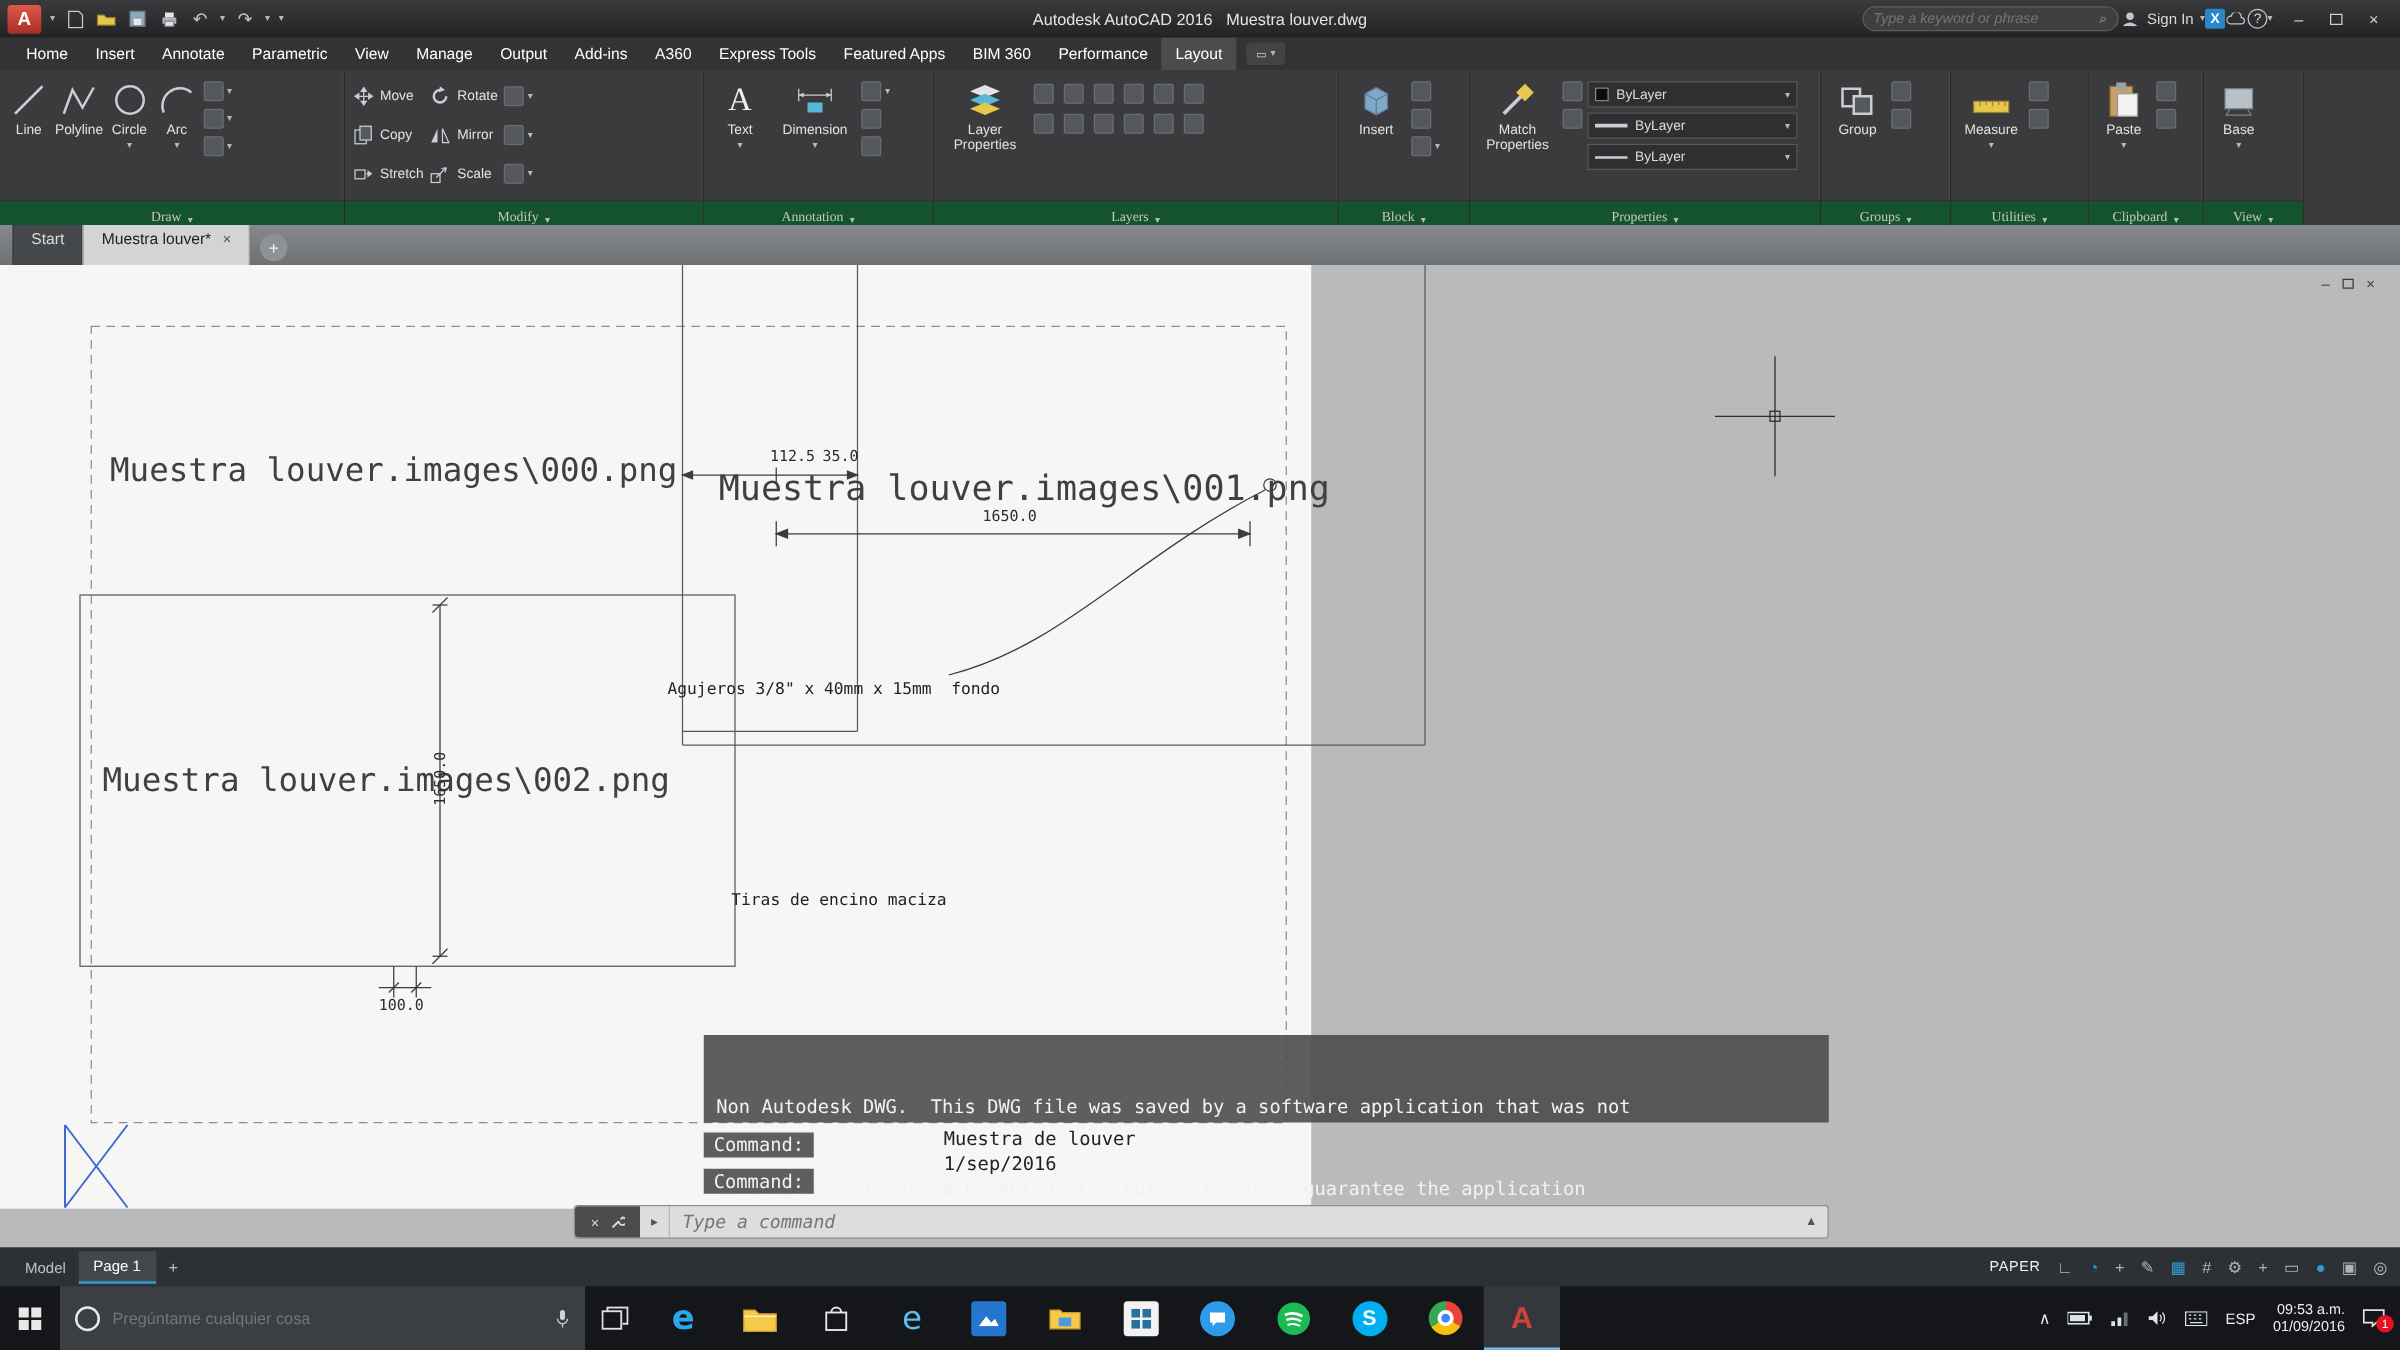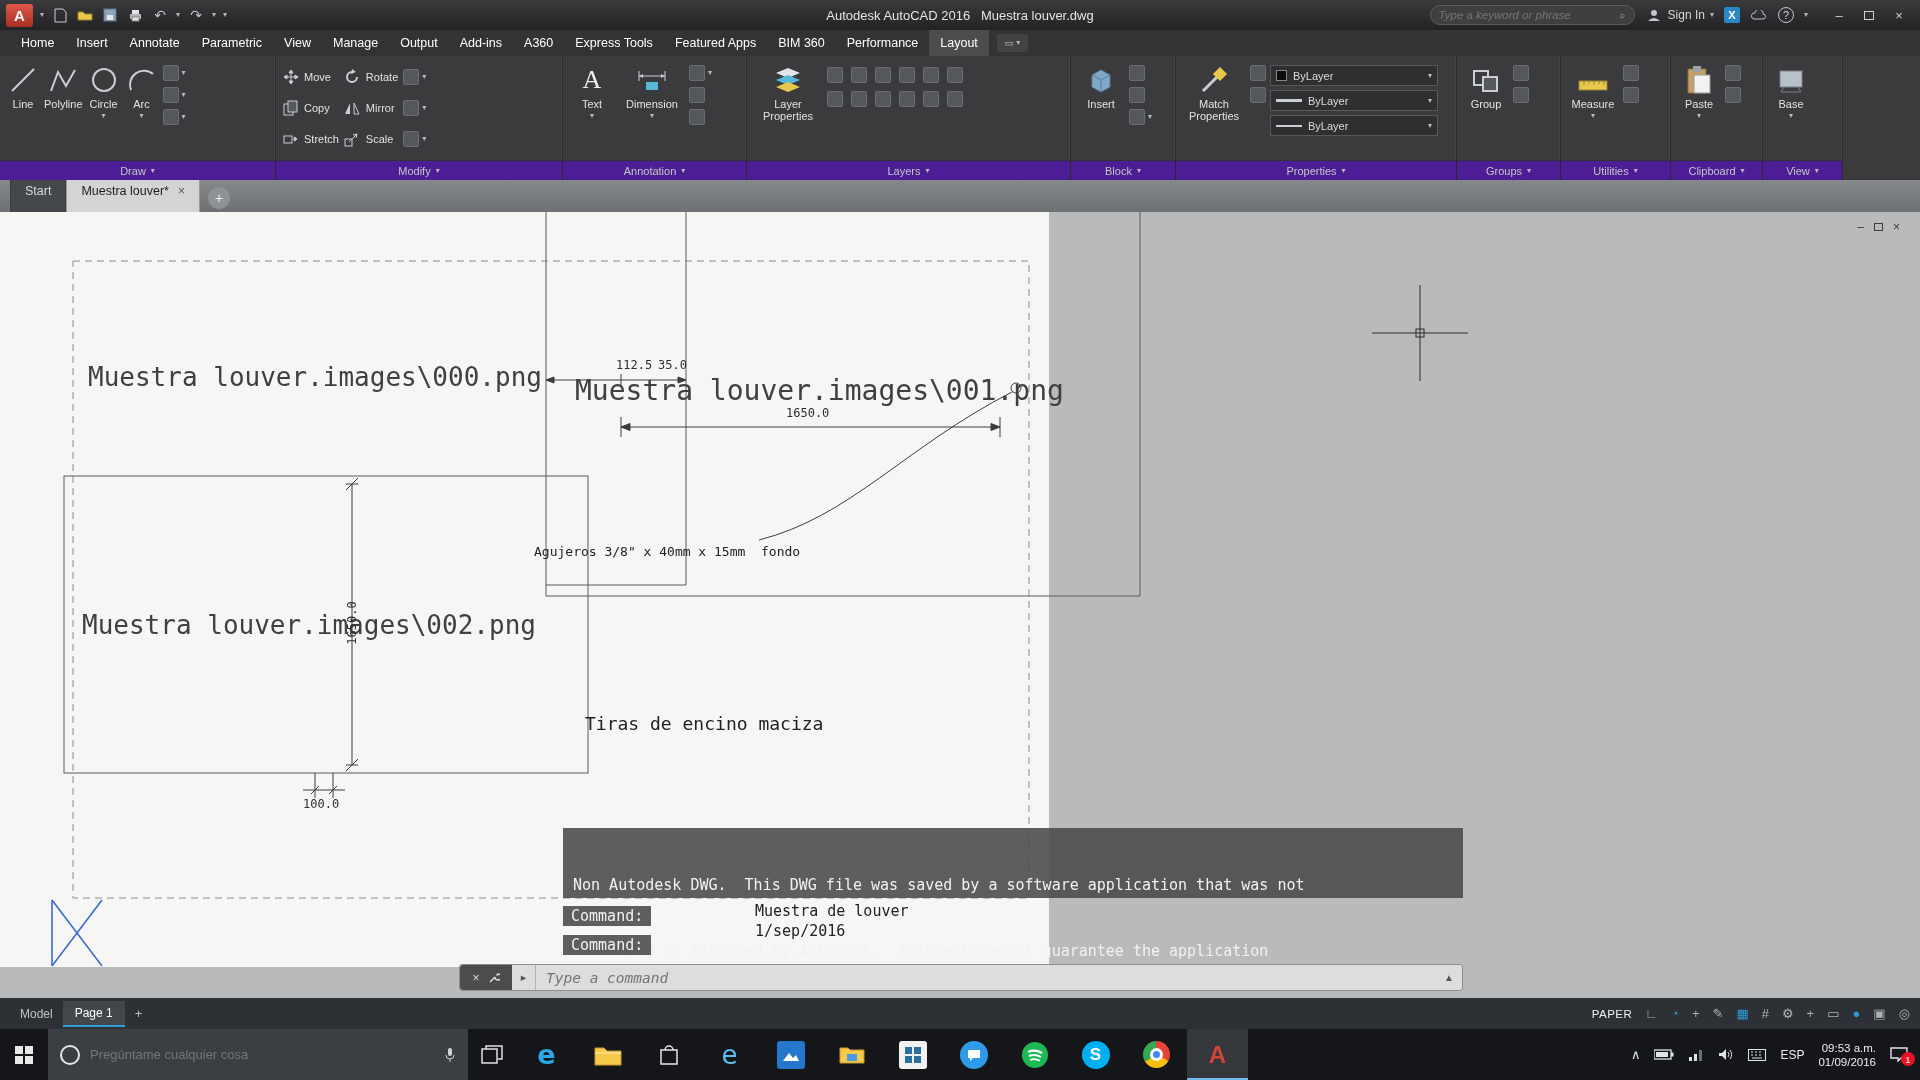--- a/index.html
+++ b/index.html
@@ -9,21 +9,21 @@
 
   
   .titlebar { position:absolute; top:0; left:0; width:100%; height:30px;
     background:linear-gradient(#3a3a3c,#232325); display:flex; align-items:center; color:#d6d6d6; z-index:40;}
   .qat { display:flex; align-items:center; gap:7px; padding-left:6px; }
   .alogo { width:27px; height:23px; background:linear-gradient(#e0584b,#a72f24); border-radius:3px;
     color:#fff; font-weight:bold; display:flex; align-items:center; justify-content:center; font-size:15px; }
   .qicon { width:18px; height:18px; display:flex; align-items:center; justify-content:center; color:#bfc6cc; font-size:14px; }
   .caret { font-size:8px; color:#b9b9b9; line-height:1; }
   .title-center { position:absolute; left:0; right:0; text-align:center; font-size:13px; color:#e4e4e4; pointer-events:none; }
-  .tb-right { margin-left:auto; display:flex; align-items:center; gap:10px; padding-right:6px; }
+  .tb-right { margin-left:auto; display:flex; align-items:center; padding-right:6px; }
   .search-box { width:205px; height:20px; background:#3f3f41; border:1px solid #5c5c5e; border-radius:10px;
     display:flex; align-items:center; padding:0 8px; gap:6px; }
   .search-box input { flex:1; background:transparent; border:none; outline:none; color:#9a9a9a;
     font-size:11.5px; font-style:italic; font-family:"Liberation Sans",sans-serif; }
   .signin { display:flex; align-items:center; gap:5px; font-size:12px; color:#d6d6d6; }
   .tb-ico { width:18px; height:18px; display:flex; align-items:center; justify-content:center; font-size:12px; color:#bfc6cc; }
   .xchg { width:16px; height:16px; background:#2a87c8; color:#fff; font-size:11px; font-weight:bold;
     display:flex; align-items:center; justify-content:center; border-radius:2px; }
   .help-circ { width:16px; height:16px; border:1px solid #bfc6cc; border-radius:50%; font-size:11px;
     display:flex; align-items:center; justify-content:center; }
@@ -36,22 +36,22 @@
     display:flex; align-items:stretch; padding-left:10px; z-index:39; }
   .rtab { display:flex; align-items:center; padding:0 11px; font-size:12.5px; color:#ffffff; }
   .rtab.active { background:#4c4c4f; color:#fff; }
   .rtab-extra { display:flex; align-items:center; gap:3px; margin-left:8px; background:#434346;
     border-radius:3px; padding:0 8px; margin-top:4px; margin-bottom:4px; color:#cfcfcf; font-size:9px; }
 
   
   .ribbon { position:absolute; top:56px; left:0; width:100%; height:124px; background:#3b3b3d; display:flex; z-index:38; }
   .panel { height:100%; border-right:1px solid #2b2b2d; box-shadow:inset -1px 0 0 #47474a; display:flex; flex-direction:column; }
   .panel-body { flex:1; display:flex; align-items:flex-start; padding:5px 6px 0 6px; gap:4px; }
-  .panel-label { height:20px; background:#4c1d95; border-top:1px solid #323234; color:#c6c6c6; font-size:11px;
-    display:flex; align-items:center; justify-content:center; gap:5px; }
+  .panel-label { height:20px; background:#14532d; border-top:1px solid #323234; color:#c6c6c6; font-size:11px;
+    display:flex; align-items:flex-end; justify-content:center; gap:5px;font-family:Liberation Serif, serif; }
   .bigbtn { display:flex; flex-direction:column; align-items:center; gap:2px; padding-top:3px;
     color:#e2e2e2; font-size:11px; text-align:center; line-height:12px; }
   .bicon { width:34px; height:32px; display:flex; align-items:center; justify-content:center; }
   .mgrid { display:grid; grid-template-columns:auto auto auto; grid-auto-rows:31px; column-gap:5px; align-items:center; }
   .mbtn { display:flex; align-items:center; gap:5px; color:#e2e2e2; font-size:11px; }
   .sico { width:17px; height:17px; display:flex; align-items:center; justify-content:center; }
   .minicol { display:flex; flex-direction:column; gap:6px; padding-top:4px; }
   .minirow { display:flex; align-items:center; gap:3px; }
   .sq { width:16px; height:16px; background:#54585c; border:1px solid #6a6e72; border-radius:2px; }
   .icongrid { display:grid; grid-template-columns:repeat(6,20px); grid-auto-rows:20px; gap:4px; padding-top:6px; }
@@ -695,21 +695,21 @@
     <div class="cadtext" style="left:575px; top:162px; font-size:28px;">Muestra louver.images\001.png</div>
     <div class="cadtext" style="left:82px; top:398px; font-size:26px;">Muestra louver.images\002.png</div>
 
     <div class="dimtext" style="left:616px; top:146px;">112.5</div>
     <div class="dimtext" style="left:658px; top:146px;">35.0</div>
     <div class="dimtext" style="left:786px; top:194px;">1650.0</div>
     <div class="dimtext vdim" style="left:330px; top:404px;">1650.0</div>
     <div class="dimtext" style="left:303px; top:585px;">100.0</div>
 
     <div class="anntext" style="left:534px; top:332px;">Agujeros 3/8" x 40mm x 15mm  fondo</div>
-    <div class="anntext" style="left:585px; top:501px; font-size:18px;">Tiras de encino maciza</div>
+    <div class="anntext" style="left:585px; top:501px; font-size:13px;">Tiras de encino maciza</div>
 
     <div class="cmd-overlay">
       <div>Non Autodesk DWG.  This DWG file was saved by a software application that was not</div>
       <div>developed or licensed by Autodesk.  Autodesk cannot guarantee the application</div>
       
     </div>
     <div class="cmd-chip" style="left:563px; top:694px;">Command:</div>
     <div class="cmd-note" style="left:755px; top:690px;">Muestra de louver</div>
     <div class="cmd-note" style="left:755px; top:710px;">1/sep/2016</div>
     <div class="cmd-chip" style="left:563px; top:723px;">Command:</div>

